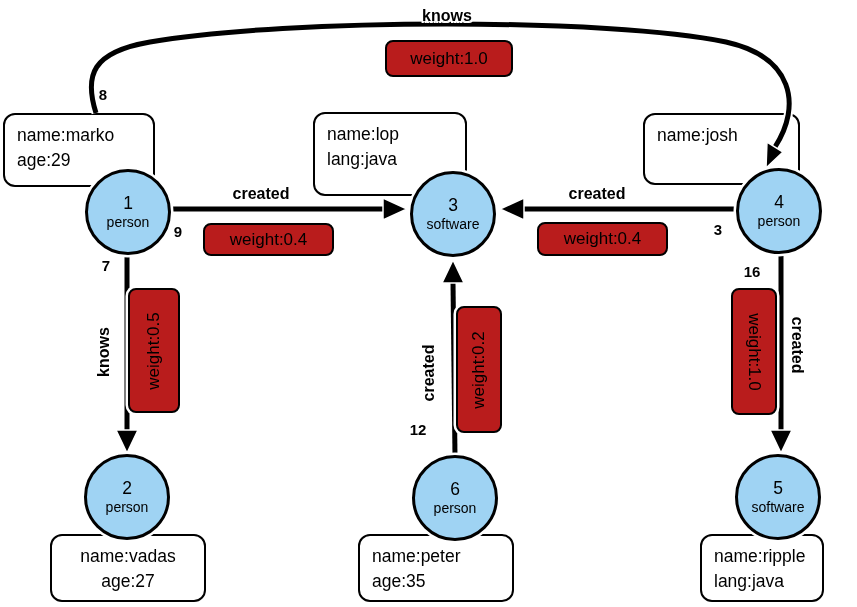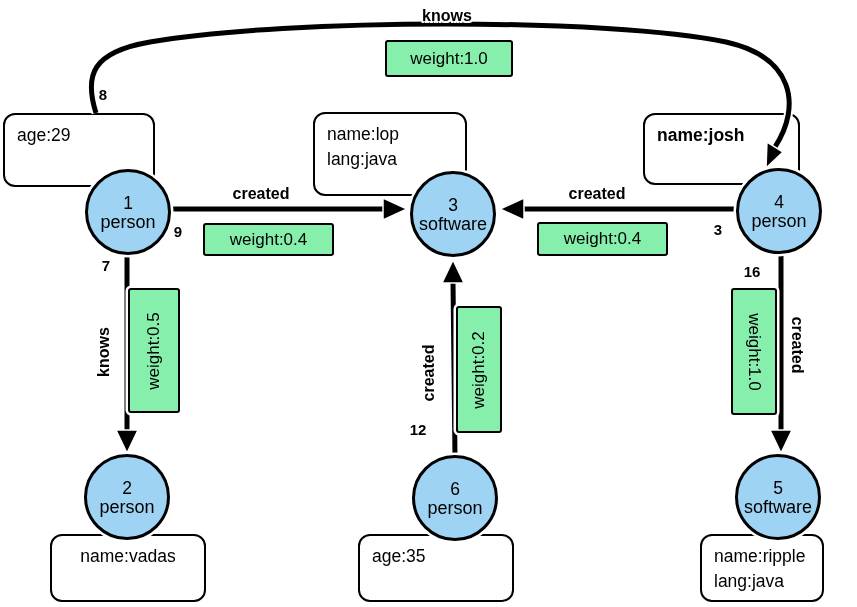--- a/index.html
+++ b/index.html
@@ -12,23 +12,23 @@
     position:absolute;z-index:1;background:#fff;border:2.5px solid #000;border-radius:12px;
     box-shadow:0 0 0 3px #fff;padding:8px 12px;font-size:17.5px;line-height:25px;
     white-space:nowrap;box-sizing:border-box;
   }
   .node{
     position:absolute;z-index:3;width:86px;height:86px;border:3px solid #000;border-radius:50%;
     background:#9FD3F3;box-shadow:0 0 0 2.5px #fff;box-sizing:border-box;
     display:flex;flex-direction:column;align-items:center;justify-content:center;
   }
   .nodeid{font-size:17.5px;line-height:20px;}
-  .nodetype{font-size:18px;line-height:19px;text-align:center;}
+  .nodetype{font-size:14px;line-height:19px;text-align:center;}
   .wbox{
-    position:absolute;z-index:4;background:#86efac;border:2.5px solid #000;border-radius:3px;
+    position:absolute;z-index:4;background:#b91c1c;border:2.5px solid #000;border-radius:8px;
     box-shadow:0 0 0 2.5px #fff;display:flex;align-items:center;justify-content:center;
     font-size:17px;box-sizing:border-box;white-space:nowrap;
   }
   .rotccw{transform:rotate(-90deg);}
   .rotcw{transform:rotate(90deg);}
   .elabel{
     position:absolute;z-index:5;font-size:16px;font-weight:bold;white-space:nowrap;
     text-shadow:-1.5px -1.5px 0 #fff,1.5px -1.5px 0 #fff,-1.5px 1.5px 0 #fff,1.5px 1.5px 0 #fff,0 0 2px #fff;
   }
   .center{transform:translate(-50%,-50%);}
@@ -69,33 +69,36 @@
       <polygon points="407,209 383,198 383,220"></polygon>
       <polygon points="500,209 524,198 524,220"></polygon>
       <polygon points="127,453 116,430 138,430"></polygon>
       <polygon points="781,453 770,430 792,430"></polygon>
       <polygon points="453,260 442,283 464,283"></polygon>
       <polygon points="766,168 783,152 767,142"></polygon>
     </g>
   </svg>
 
   <div class="propbox" style="left:3px;top:113px;width:152px;height:74px;">
+    <div>name:marko</div>
     <div>age:29</div>
   </div>
   <div class="propbox" style="left:313px;top:112px;width:154px;height:84px;">
     <div>name:lop</div>
     <div>lang:java</div>
   </div>
-  <div class="propbox" style="left:643px;top:113px;width:157px;height:72px;font-weight:bold;">
+  <div class="propbox" style="left:643px;top:113px;width:157px;height:72px;">
     <div>name:josh</div>
   </div>
   <div class="propbox" style="left:50px;top:534px;width:156px;height:68px;text-align:center;">
     <div>name:vadas</div>
+    <div>age:27</div>
   </div>
   <div class="propbox" style="left:358px;top:534px;width:156px;height:68px;">
+    <div>name:peter</div>
     <div>age:35</div>
   </div>
   <div class="propbox" style="left:700px;top:534px;width:124px;height:68px;">
     <div>name:ripple</div>
     <div>lang:java</div>
   </div>
 
   <div class="node" style="left:85px;top:169px;">
     <div class="nodeid">1</div>
     <div class="nodetype">person</div>

